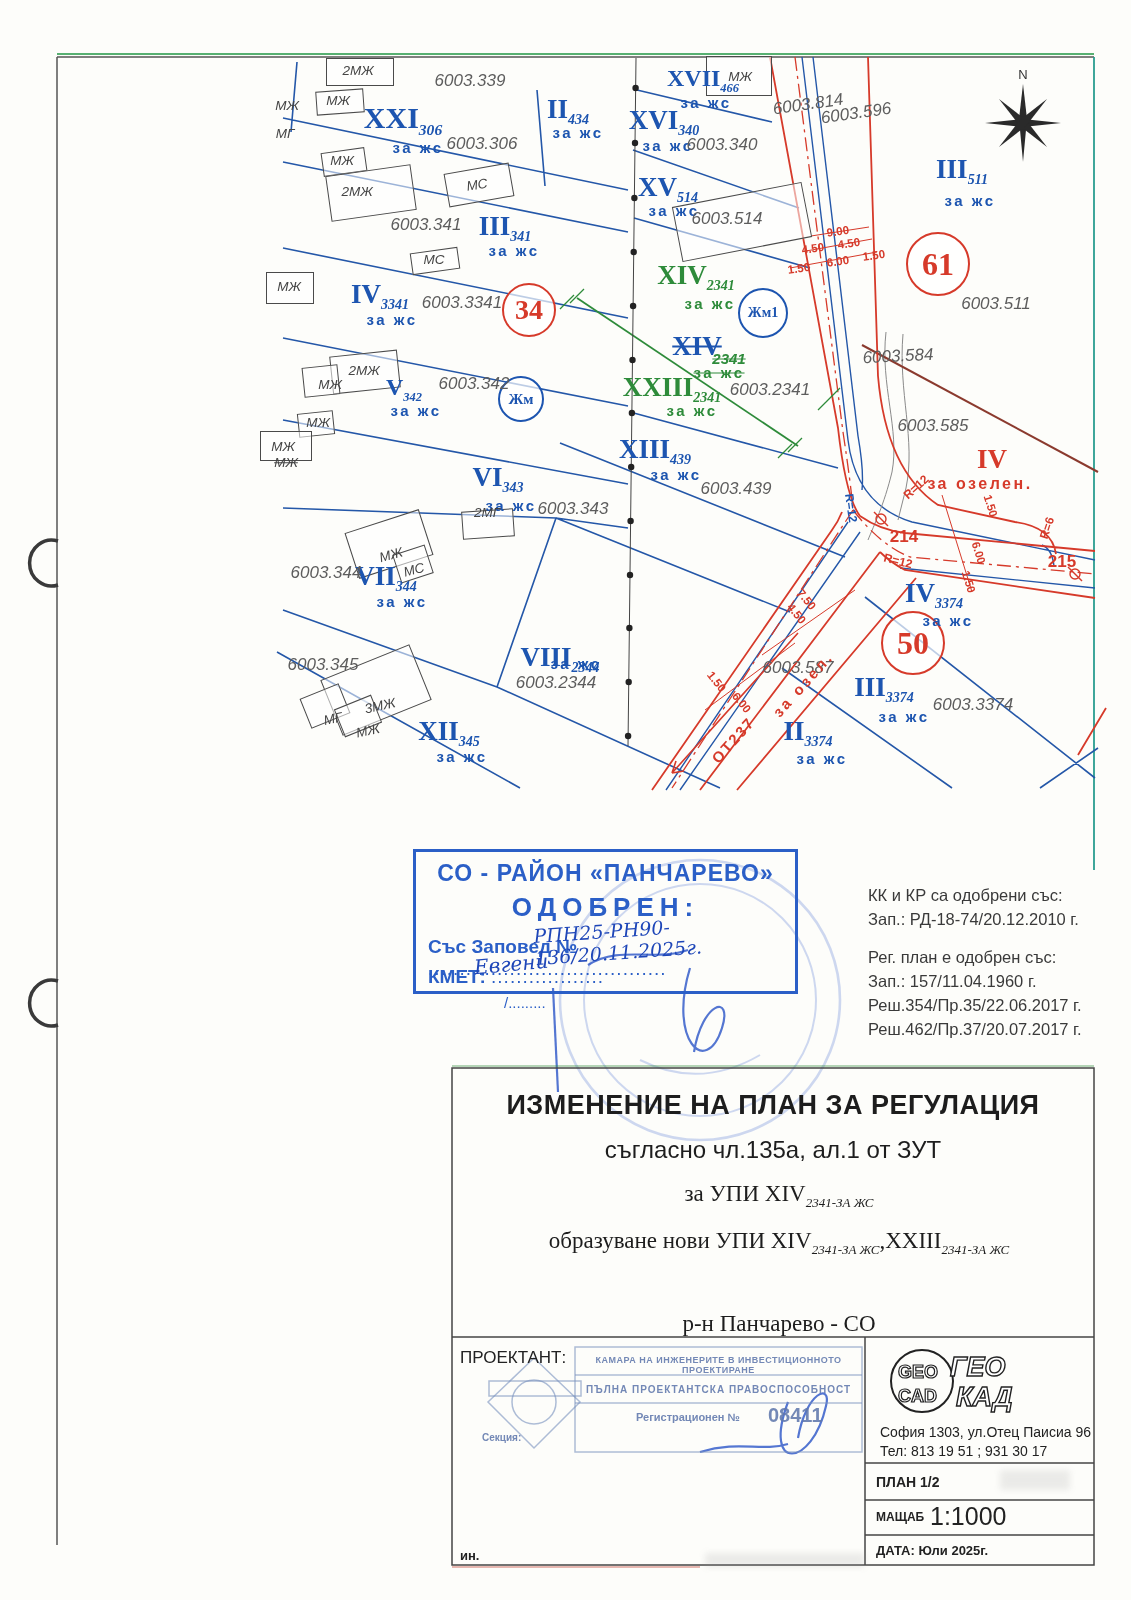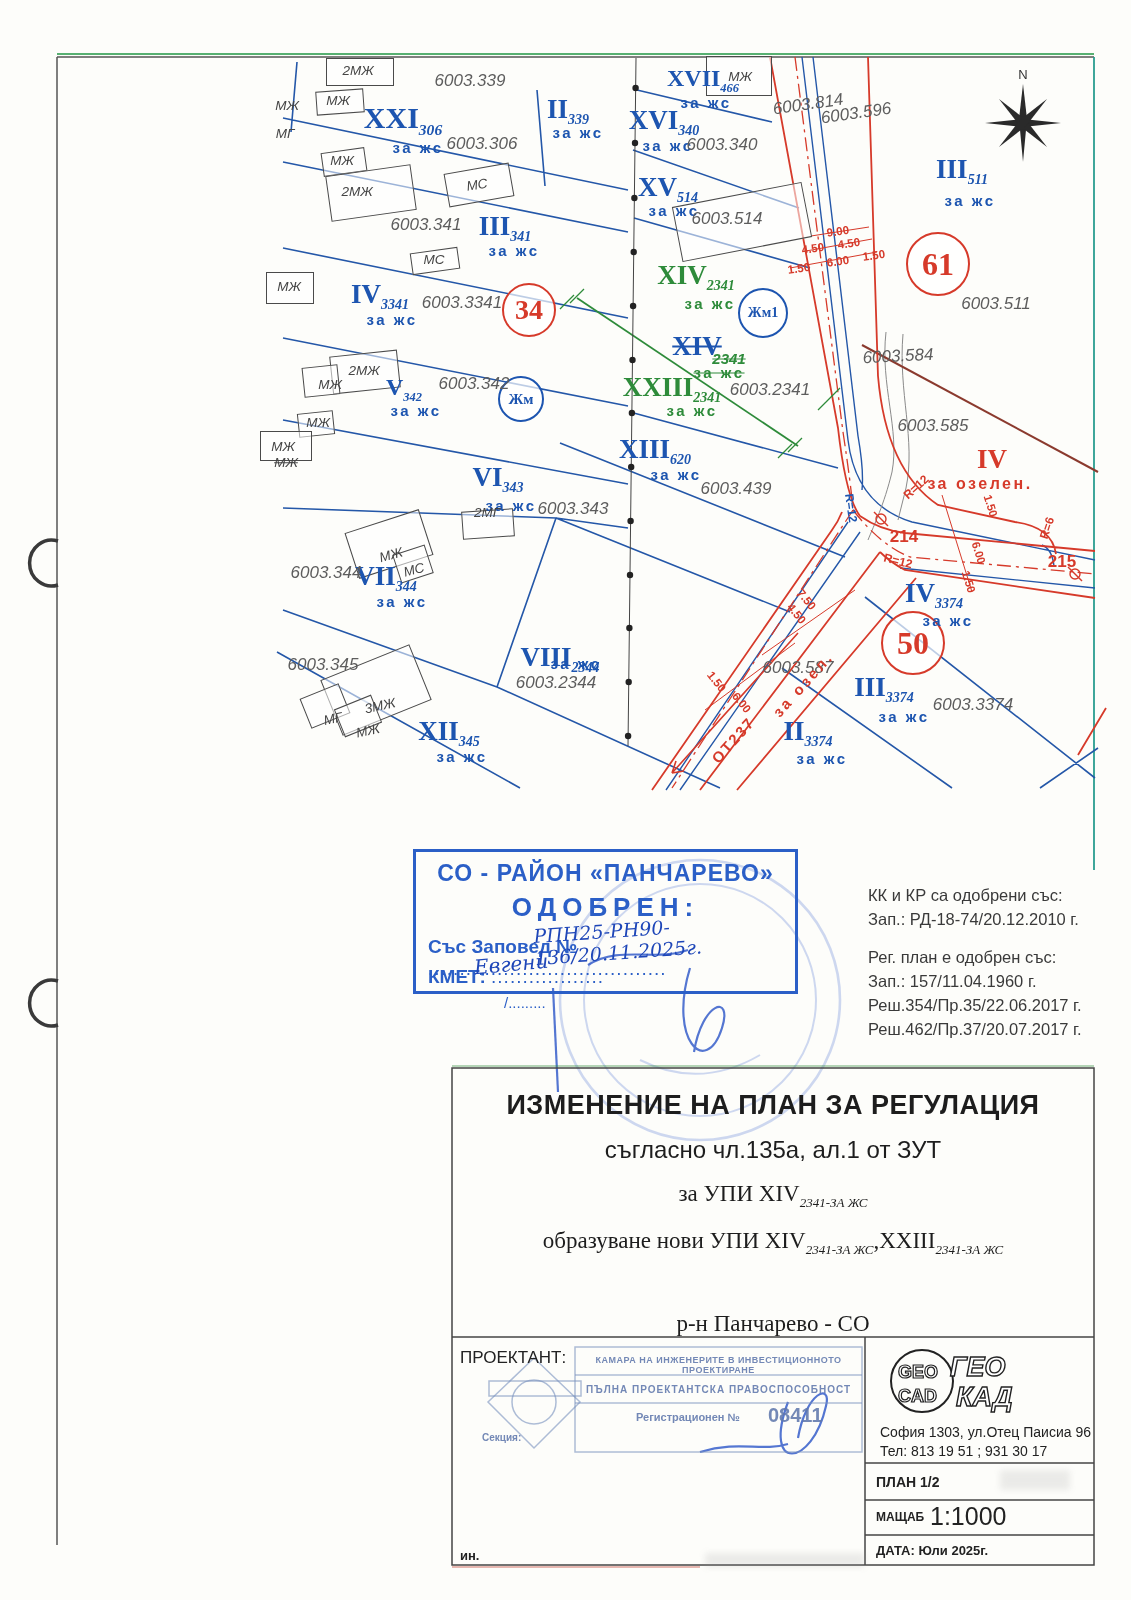--- a/index.html
+++ b/index.html
@@ -29,21 +29,21 @@
   .stamp-row{position:absolute;left:12px;font-weight:bold;font-size:19px;}
   .stamp-row .dots{font-weight:normal;letter-spacing:1px;}
   .hw{position:absolute;font-family:"DejaVu Serif",serif;font-style:italic;color:#1e46b8;z-index:5;}
   .stamp-slash{position:absolute;left:88px;top:142px;font-size:15px;color:var(--stampblue);}
   .approvals{position:absolute;left:868px;top:884px;width:230px;z-index:4;color:#3a3a3a;
              font-size:16.5px;line-height:1.45;}
   .approvals .gap{height:14px;}
   .tb-line{position:absolute;left:452px;width:642px;text-align:center;color:#1d1d1d;z-index:4;}
   .tb-sans1{font-size:27px;font-weight:600;letter-spacing:.5px;}
   .tb-sans2{font-size:24px;}
-  .tb-serif{font-family:"Liberation Serif",serif;font-size:23px;}
+  .tb-serif{font-family:"Liberation Serif",serif;font-size:23px;padding-left:6px;}
   .tb-serif sub{font-size:13px;font-style:italic;}
   .lbl{position:absolute;z-index:4;color:#222;}
   .kiip{position:absolute;z-index:4;color:rgba(96,120,172,.88);font-weight:bold;}
   .smudge{position:absolute;background:#9a9a9a;opacity:.18;filter:blur(3px);z-index:2;}
 </style>
 </head>
 <body>
 
 <div id="page">
 
@@ -206,21 +206,21 @@
   <div id="map-circles">
       <div class="mcirc" style="left: 502px; top: 283px; width: 50px; height: 50px; border: 2.5px solid rgb(214, 58, 42); color: rgb(214, 58, 42); font-size: 28px;">34</div>
       <div class="mcirc" style="left: 906px; top: 232px; width: 60px; height: 60px; border: 2.5px solid rgb(214, 58, 42); color: rgb(214, 58, 42); font-size: 32px;">61</div>
       <div class="mcirc" style="left: 881px; top: 611px; width: 60px; height: 60px; border: 2.5px solid rgb(214, 58, 42); color: rgb(214, 58, 42); font-size: 32px;">50</div>
       <div class="mcirc" style="left: 498px; top: 376px; width: 42px; height: 42px; border: 2.5px solid rgb(29, 85, 176); color: rgb(29, 85, 176); font-size: 15px;">Жм</div>
       <div class="mcirc" style="left: 738px; top: 288px; width: 46px; height: 46px; border: 2.5px solid rgb(29, 85, 176); color: rgb(29, 85, 176); font-size: 14px;">Жм1</div>
     </div>
   <div id="map-labels">
       <div class="ml k-p" style="left: 403px; top: 120px; transform: translate(-50%, -50%); font-size: 30px;">XXI<sub>306</sub></div>
       <div class="ml k-z" style="left: 418px; top: 147px; transform: translate(-50%, -50%);">за жс</div>
-      <div class="ml k-p" style="left: 568px; top: 111px; transform: translate(-50%, -50%); font-size: 27px;">II<sub>339</sub></div>
+      <div class="ml k-p" style="left: 568px; top: 111px; transform: translate(-50%, -50%); font-size: 27px;">II<sub>434</sub></div>
       <div class="ml k-z" style="left: 578px; top: 132px; transform: translate(-50%, -50%);">за жс</div>
       <div class="ml k-p" style="left: 703px; top: 80px; transform: translate(-50%, -50%); font-size: 24px;">XVII<sub>466</sub></div>
       <div class="ml k-z" style="left: 706px; top: 102px; transform: translate(-50%, -50%);">за жс</div>
       <div class="ml k-p" style="left: 664px; top: 122px; transform: translate(-50%, -50%); font-size: 27px;">XVI<sub>340</sub></div>
       <div class="ml k-z" style="left: 668px; top: 145px; transform: translate(-50%, -50%);">за жс</div>
       <div class="ml k-p" style="left: 668px; top: 189px; transform: translate(-50%, -50%); font-size: 27px;">XV<sub>514</sub></div>
       <div class="ml k-z" style="left: 674px; top: 210px; transform: translate(-50%, -50%);">за жс</div>
       <div class="ml k-p" style="left: 505px; top: 228px; transform: translate(-50%, -50%); font-size: 27px;">III<sub>341</sub></div>
       <div class="ml k-z" style="left: 514px; top: 250px; transform: translate(-50%, -50%);">за жс</div>
       <div class="ml k-p" style="left: 380px; top: 296px; transform: translate(-50%, -50%); font-size: 27px;">IV<sub>3341</sub></div>
@@ -229,21 +229,21 @@
       <div class="ml k-z" style="left: 416px; top: 410px; transform: translate(-50%, -50%);">за жс</div>
       <div class="ml k-p" style="left: 962px; top: 171px; transform: translate(-50%, -50%); font-size: 27px;">III<sub>511</sub></div>
       <div class="ml k-z" style="left: 970px; top: 200px; transform: translate(-50%, -50%);">за жс</div>
       <div class="ml k-p" style="left: 696px; top: 277px; transform: translate(-50%, -50%); font-size: 27px; color: rgb(46, 139, 58);">XIV<sub style="color: rgb(46, 139, 58);">2341</sub></div>
       <div class="ml k-z" style="left: 710px; top: 303px; transform: translate(-50%, -50%); color: rgb(46, 139, 58);">за жс</div>
       <div class="ml k-p" style="left: 697px; top: 346px; transform: translate(-50%, -50%); font-size: 27px; text-decoration: line-through;">XIV</div>
       <div class="ml k-d" style="left: 729px; top: 358px; transform: translate(-50%, -50%); font-size: 15px; color: rgb(46, 139, 58); font-style: italic; text-decoration: line-through;">2341</div>
       <div class="ml k-z" style="left: 719px; top: 372px; transform: translate(-50%, -50%); color: rgb(46, 139, 58); text-decoration: line-through;">за жс</div>
       <div class="ml k-p" style="left: 672px; top: 389px; transform: translate(-50%, -50%); font-size: 27px; color: rgb(46, 139, 58);">XXIII<sub style="color: rgb(46, 139, 58);">2341</sub></div>
       <div class="ml k-z" style="left: 692px; top: 410px; transform: translate(-50%, -50%); color: rgb(46, 139, 58);">за жс</div>
-      <div class="ml k-p" style="left: 655px; top: 451px; transform: translate(-50%, -50%); font-size: 27px;">XIII<sub>620</sub></div>
+      <div class="ml k-p" style="left: 655px; top: 451px; transform: translate(-50%, -50%); font-size: 27px;">XIII<sub>439</sub></div>
       <div class="ml k-z" style="left: 676px; top: 474px; transform: translate(-50%, -50%);">за жс</div>
       <div class="ml k-p" style="left: 498px; top: 479px; transform: translate(-50%, -50%); font-size: 27px;">VI<sub>343</sub></div>
       <div class="ml k-z" style="left: 511px; top: 505px; transform: translate(-50%, -50%);">за жс</div>
       <div class="ml k-p" style="left: 386px; top: 578px; transform: translate(-50%, -50%); font-size: 27px;">VII<sub>344</sub></div>
       <div class="ml k-z" style="left: 402px; top: 601px; transform: translate(-50%, -50%);">за жс</div>
       <div class="ml k-p" style="left: 560px; top: 639px; transform: translate(-50%, -50%); font-size: 27px; margin-top: 20px;">VIII<sub>2344</sub></div>
       <div class="ml k-z" style="left: 576px; top: 663px; transform: translate(-50%, -50%);">за жс</div>
       <div class="ml k-p" style="left: 449px; top: 733px; transform: translate(-50%, -50%); font-size: 27px;">XII<sub>345</sub></div>
       <div class="ml k-z" style="left: 462px; top: 756px; transform: translate(-50%, -50%);">за жс</div>
       <div class="ml k-p" style="left: 934px; top: 595px; transform: translate(-50%, -50%); font-size: 27px;">IV<sub>3374</sub></div>

